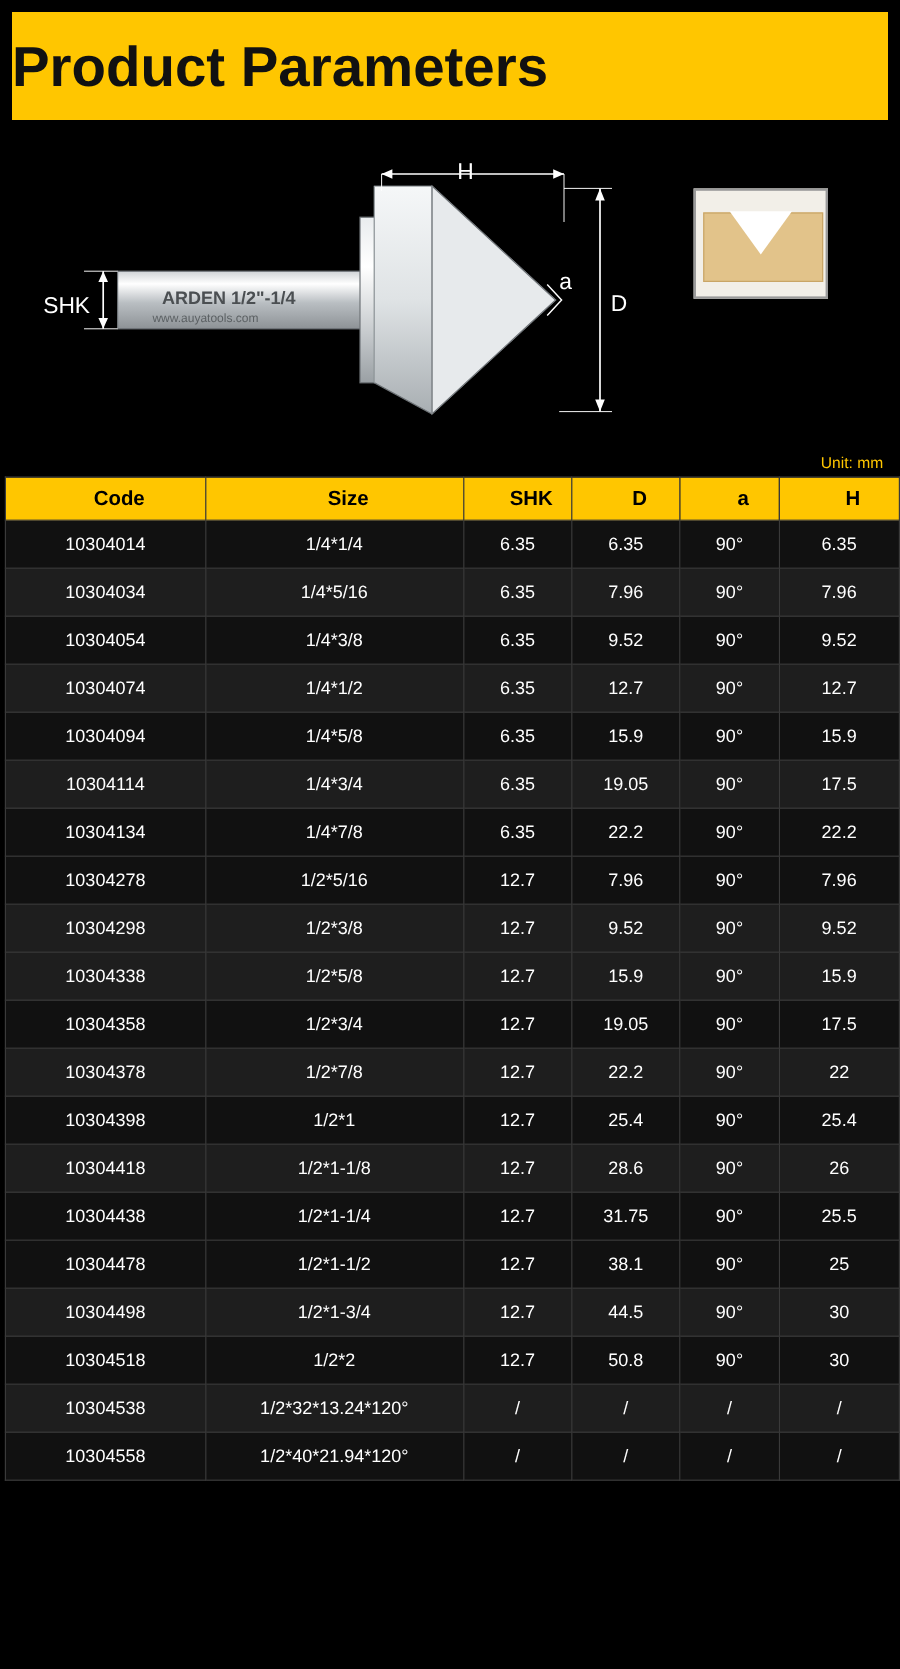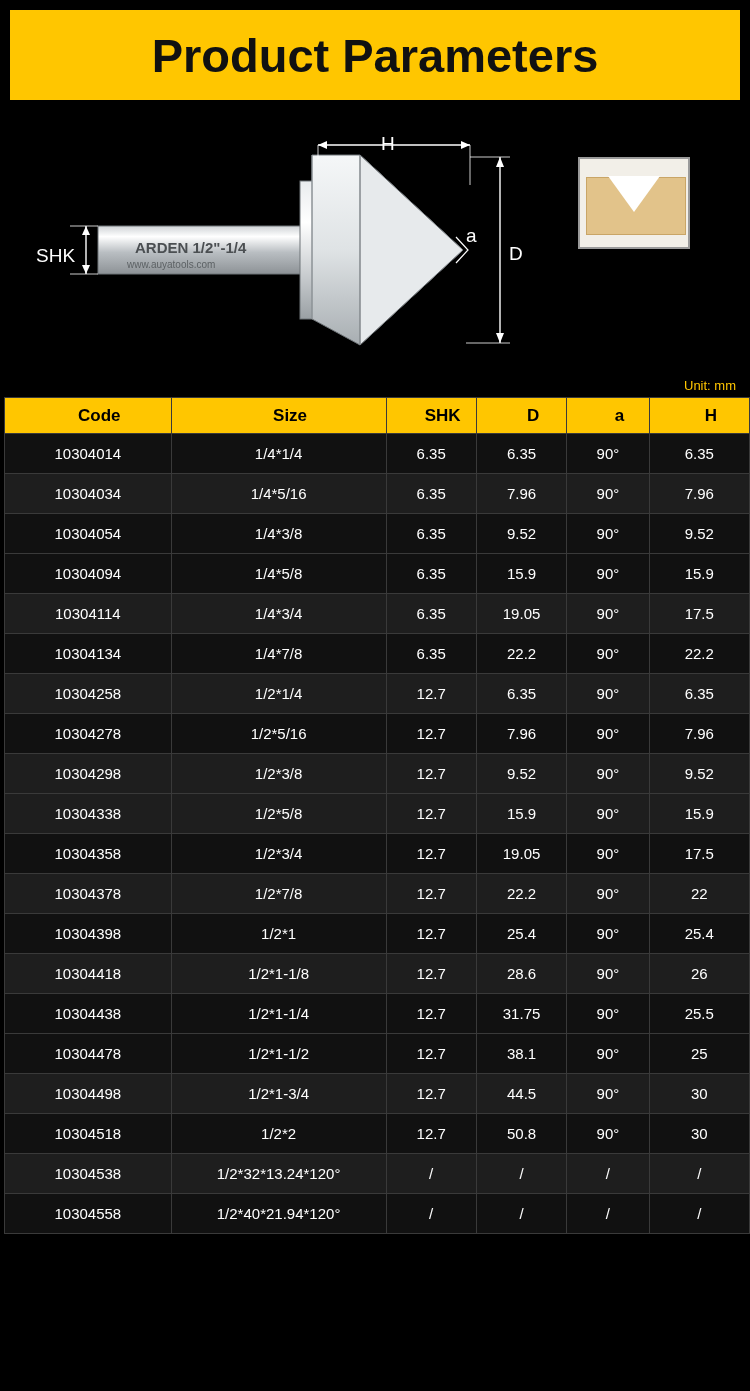--- a/index.html
+++ b/index.html
@@ -16,21 +16,20 @@
     overflow: hidden;
   }
 
   
   .banner {
     margin: 10px 10px 0 10px;
     height: 90px;
     background: #FFC600;
     display: flex;
     align-items: center;
-    justify-content: center;
   }
   .banner-title {
     font-size: 47px;
     font-weight: bold;
     color: #111;
     letter-spacing: 0px;
     font-family: "Liberation Sans", sans-serif;
   }
 
   
@@ -241,20 +240,28 @@
             <td>7.96</td>
           </tr>
           <tr>
             <td>10304054</td>
             <td>1/4*3/8</td>
             <td>6.35</td>
             <td>9.52</td>
             <td>90°</td>
             <td>9.52</td>
           </tr>
+          <tr class="alt">
+            <td>10304074</td>
+            <td>1/4*1/2</td>
+            <td>6.35</td>
+            <td>12.7</td>
+            <td>90°</td>
+            <td>12.7</td>
+          </tr>
           <tr>
             <td>10304094</td>
             <td>1/4*5/8</td>
             <td>6.35</td>
             <td>15.9</td>
             <td>90°</td>
             <td>15.9</td>
           </tr>
           <tr class="alt">
             <td>10304114</td>
@@ -264,28 +271,20 @@
             <td>90°</td>
             <td>17.5</td>
           </tr>
           <tr>
             <td>10304134</td>
             <td>1/4*7/8</td>
             <td>6.35</td>
             <td>22.2</td>
             <td>90°</td>
             <td>22.2</td>
-          </tr>
-          <tr class="alt">
-            <td>10304258</td>
-            <td>1/2*1/4</td>
-            <td>12.7</td>
-            <td>6.35</td>
-            <td>90°</td>
-            <td>6.35</td>
           </tr>
           <tr>
             <td>10304278</td>
             <td>1/2*5/16</td>
             <td>12.7</td>
             <td>7.96</td>
             <td>90°</td>
             <td>7.96</td>
           </tr>
           <tr class="alt">

